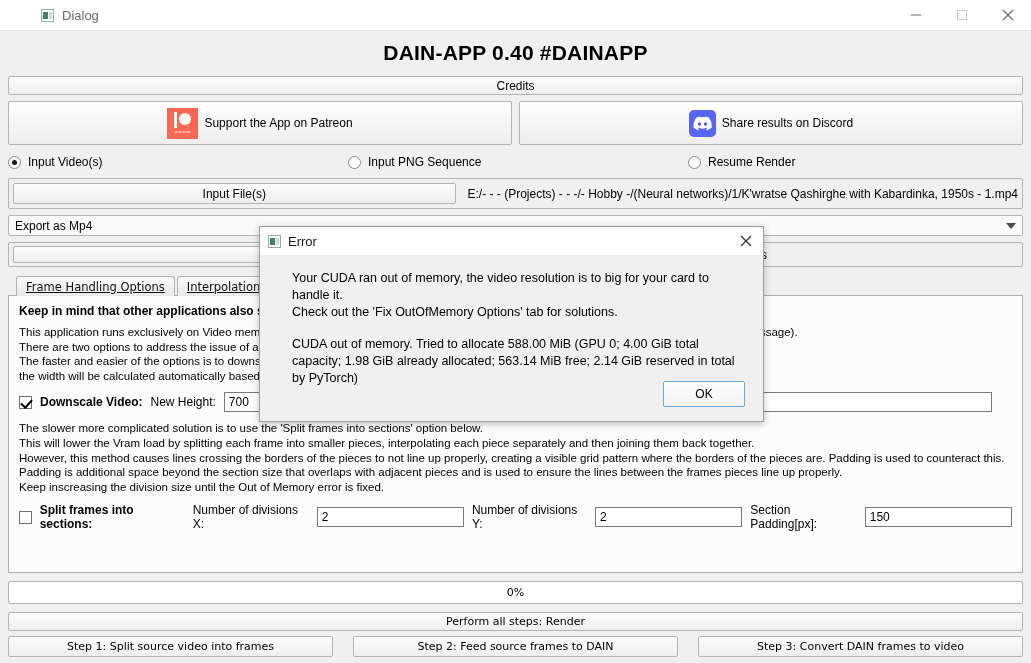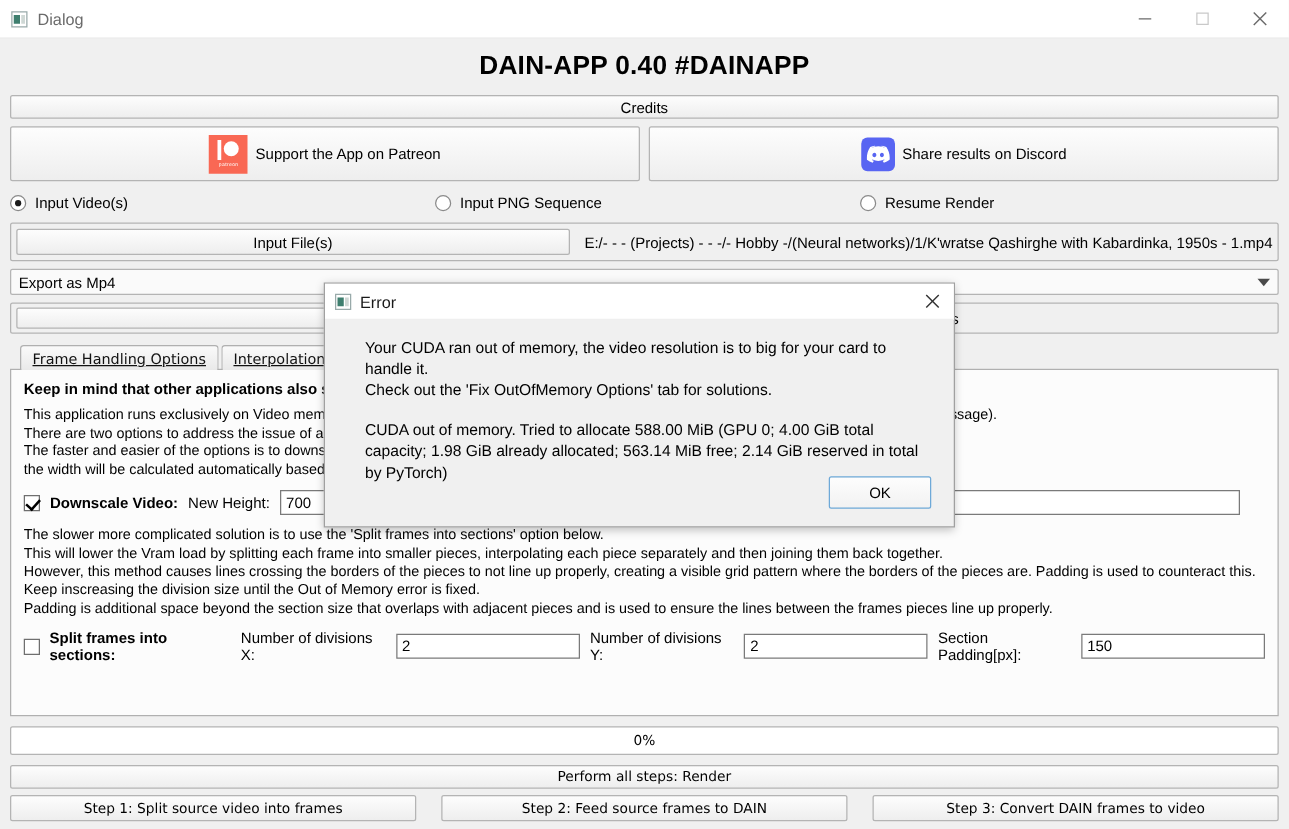--- a/index.html
+++ b/index.html
@@ -9,20 +9,21 @@
     font-family:"Liberation Sans", sans-serif;
     font-size:12px;color:#000;
     -webkit-font-smoothing:antialiased;
   }
   .app{position:relative;width:1031px;height:663px;background:#f0f0f0;}
 
   
   .titlebar{
     height:30px;background:#ffffff;display:flex;align-items:center;
     border-bottom:1px solid #e8e8e8;
+    padding-left:32px;
   }
   .tb-icon{width:13px;height:13px;margin-left:9px;margin-right:8px;position:relative;}
   .tb-icon .a{position:absolute;left:0;top:0;width:13px;height:13px;border:1px solid #9aa;box-sizing:border-box;background:#fff;}
   .tb-icon .b{position:absolute;left:2px;top:3px;width:5px;height:7px;background:#3f7f6f;}
   .tb-icon .c{position:absolute;left:8px;top:3px;width:3px;height:7px;background:#cfd8d5;}
   .tb-title{font-size:13px;color:#6b6b6b;}
   .tb-spacer{flex:1;}
   .tb-btn{width:46px;height:30px;display:flex;align-items:center;justify-content:center;color:#6a6a6a;}
   .tb-btn svg{display:block;}
 
@@ -284,22 +285,22 @@
         <span class="chk on"></span>
         <span class="lbl-b">Downscale Video:</span>
         <span class="lbl">New Height:</span>
         <span class="tfield" style="width:768px">700</span>
       </div>
 
       <div class="para">
         <div>The slower more complicated solution is to use the 'Split frames into sections' option below.</div>
         <div>This will lower the Vram load by splitting each frame into smaller pieces, interpolating each piece separately and then joining them back together.</div>
         <div>However, this method causes lines crossing the borders of the pieces to not line up properly, creating  a visible grid pattern where the borders of the pieces are. Padding is used to counteract this.</div>
+        <div>Padding is additional space beyond the section size that overlaps with adjacent pieces and is used to ensure the lines between the frames pieces line up properly.</div>
         <div>Keep inscreasing the division size until the Out of Memory error is fixed.</div>
-        <div>Padding is additional space beyond the section size that overlaps with adjacent pieces and is used to ensure the lines between the frames pieces line up properly.</div>
       </div>
 
       <div class="optrow" style="">
         <span class="chk"></span>
         <span class="lbl-b">Split frames into sections:</span>
         <span class="lbl">Number of divisions X:</span>
         <span class="tfield" style="width:152px">2</span>
         <span class="lbl">Number of divisions Y:</span>
         <span class="tfield" style="width:152px">2</span>
         <span class="lbl">Section Padding[px]:</span>

